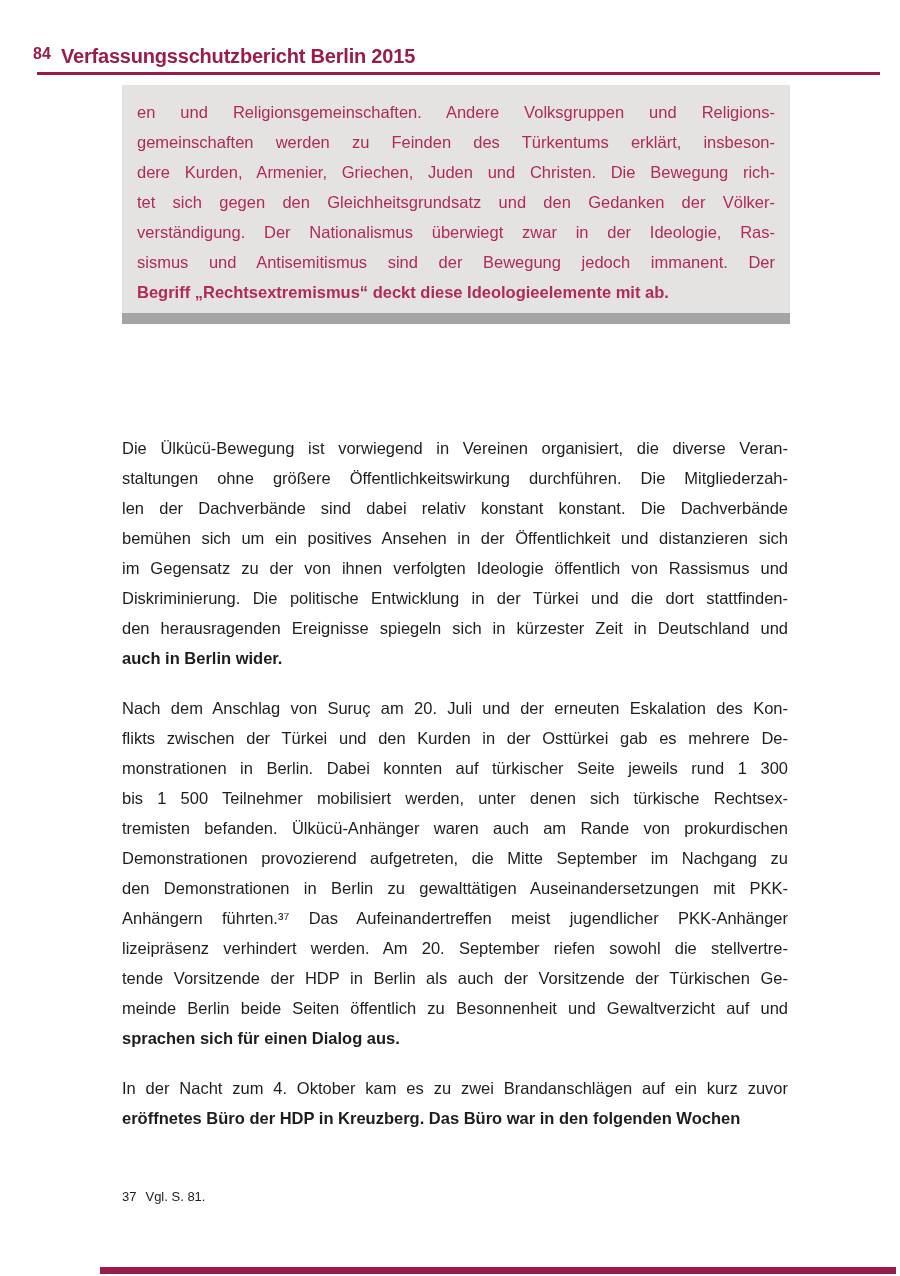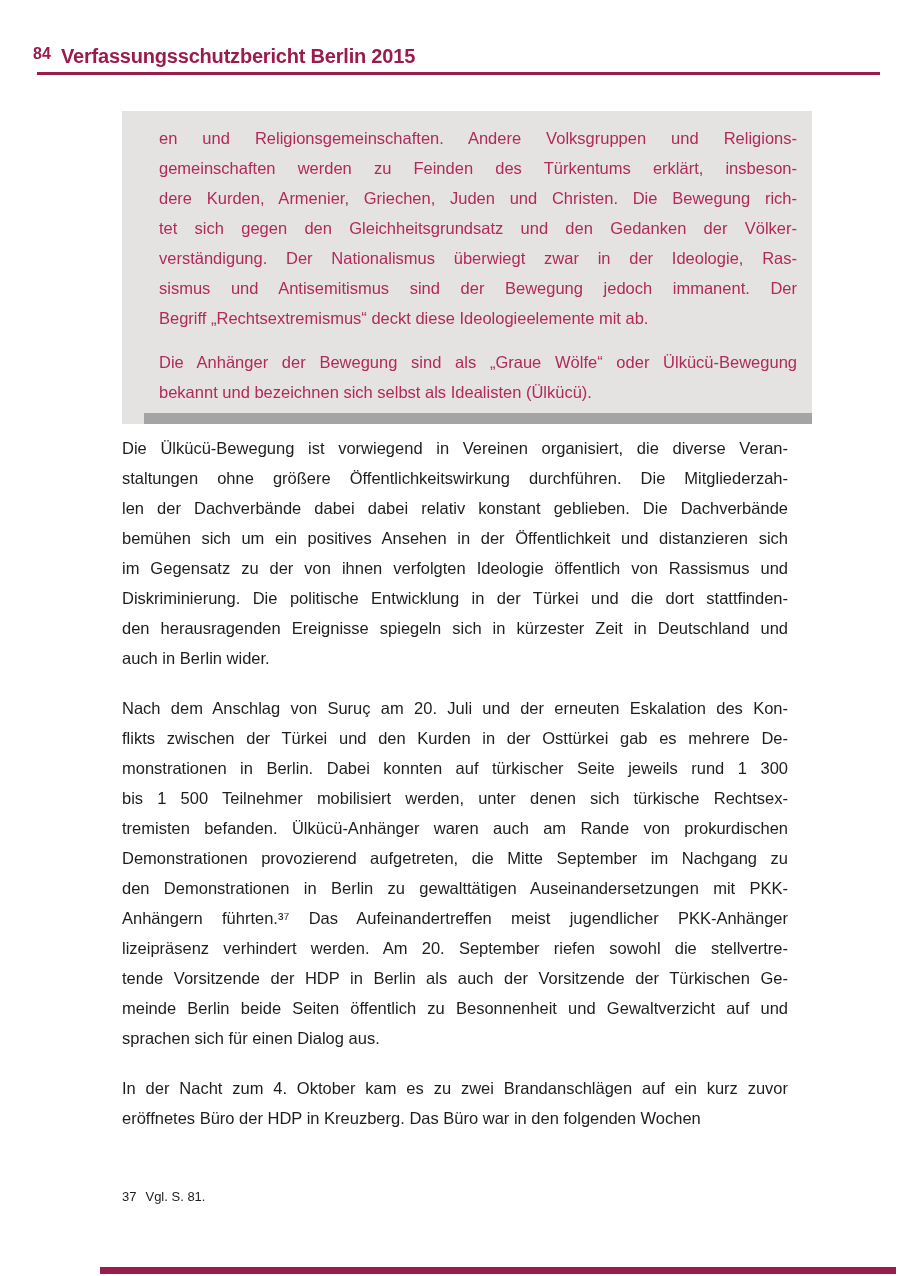--- a/index.html
+++ b/index.html
@@ -39,24 +39,23 @@
   .header-rule {
     position: absolute;
     left: 37px; top: 68px;
     width: 843px; height: 3px;
     background: #9a1c4d;
   }
 
   
   .infobox {
     position: absolute;
-    left: 122px; top: 111px;
+    left: 122px; top: 85px;
     width: 668px;
     background: #e5e2e2;
-    padding-left: 22px;
   }
   .infobox-content {
     padding: 12px 15px 6px 15px;
   }
   .infobox-para {
     color: #b02a5a;
     font-size: 16.5px;
     line-height: 30px;
   }
   .infobox-para + .infobox-para {
@@ -81,20 +80,21 @@
   }
 
   
   .line {
     text-align: justify;
     text-align-last: justify;
     white-space: normal;
   }
   .line.last {
     text-align-last: left;
+    font-weight: bold;
   }
 
   
   .footnote {
     position: absolute;
     left: 122px; top: 1189px;
     font-size: 13px;
     color: #1d1d1b;
   }
   .footnote .fn-number {
@@ -122,33 +122,29 @@
   <div class="infobox-content">
     <div class="infobox-para">
         <div class="line">en und Religionsgemeinschaften. Andere Volksgruppen und Religions-</div>
         <div class="line">gemeinschaften werden zu Feinden des Türkentums erklärt, insbeson-</div>
         <div class="line">dere Kurden, Armenier, Griechen, Juden und Christen. Die Bewegung rich-</div>
         <div class="line">tet sich gegen den Gleichheitsgrundsatz und den Gedanken der Völker-</div>
         <div class="line">verständigung. Der Nationalismus überwiegt zwar in der Ideologie, Ras-</div>
         <div class="line">sismus und Antisemitismus sind der Bewegung jedoch immanent. Der</div>
         <div class="line last">Begriff „Rechtsextremismus“ deckt diese Ideologieelemente mit ab.</div>
       </div>
-    <div class="infobox-para">
-        <div class="line">Die Anhänger der Bewegung sind als „Graue Wölfe“ oder Ülkücü-Bewegung</div>
-        <div class="line last">bekannt und bezeichnen sich selbst als Idealisten (Ülkücü).</div>
-      </div>
   </div>
   <div class="infobox-bar"></div>
 </div>
 
 <div class="body-text">
   <div class="body-para">
       <div class="line">Die Ülkücü-Bewegung ist vorwiegend in Vereinen organisiert, die diverse Veran-</div>
       <div class="line">staltungen ohne größere Öffentlichkeitswirkung durchführen. Die Mitgliederzah-</div>
-      <div class="line">len der Dachverbände dabei dabei relativ konstant geblieben. Die Dachverbände</div>
+      <div class="line">len der Dachverbände sind dabei relativ konstant konstant. Die Dachverbände</div>
       <div class="line">bemühen sich um ein positives Ansehen in der Öffentlichkeit und distanzieren sich</div>
       <div class="line">im Gegensatz zu der von ihnen verfolgten Ideologie öffentlich von Rassismus und</div>
       <div class="line">Diskriminierung. Die politische Entwicklung in der Türkei und die dort stattfinden-</div>
       <div class="line">den herausragenden Ereignisse spiegeln sich in kürzester Zeit in Deutschland und</div>
       <div class="line last">auch in Berlin wider.</div>
     </div>
   <div class="body-para">
       <div class="line">Nach dem Anschlag von Suruç am 20. Juli und der erneuten Eskalation des Kon-</div>
       <div class="line">flikts zwischen der Türkei und den Kurden in der Osttürkei gab es mehrere De-</div>
       <div class="line">monstrationen in Berlin. Dabei konnten auf türkischer Seite jeweils rund 1 300</div>

